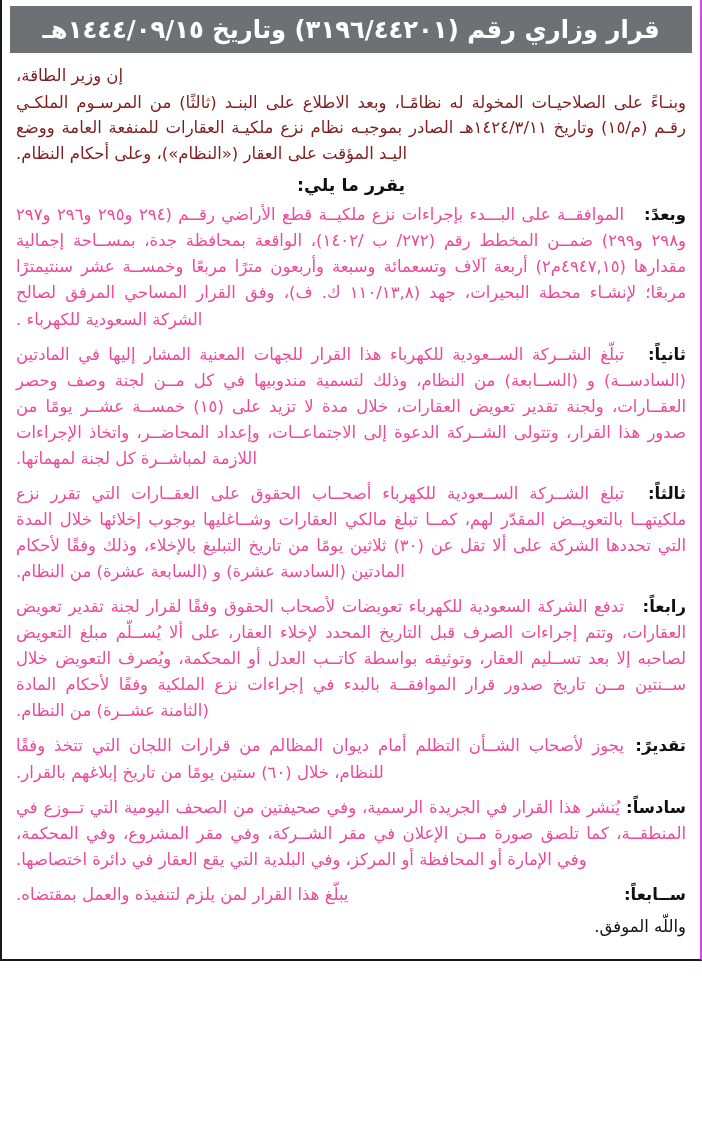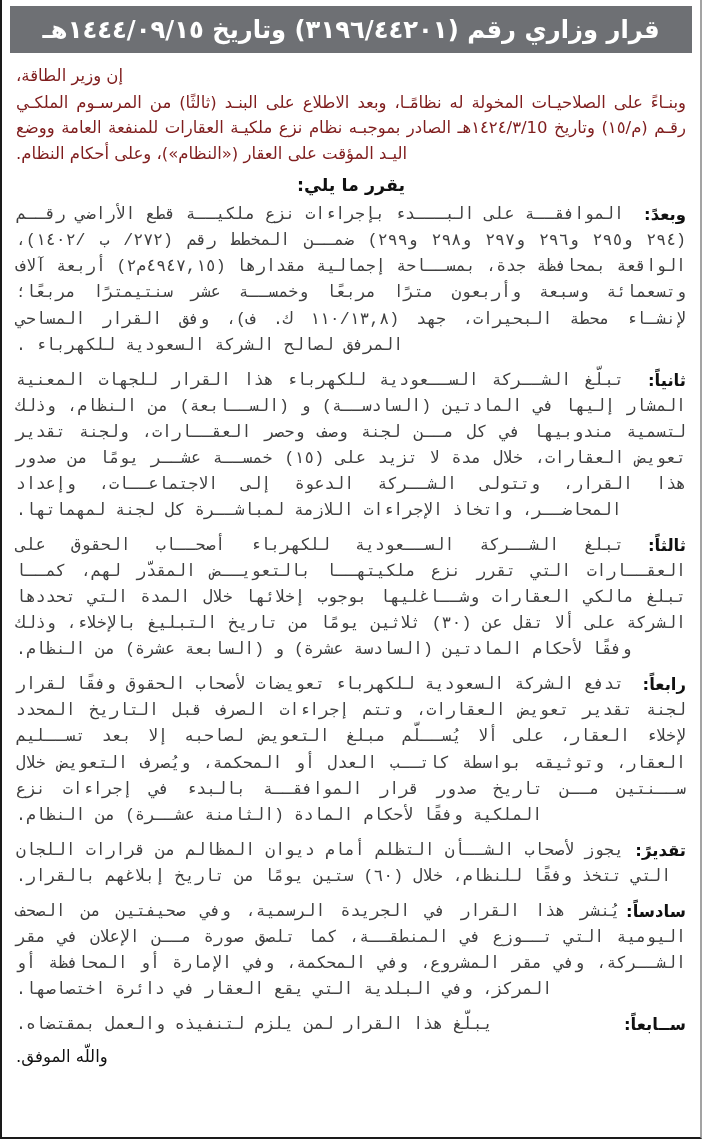--- a/index.html
+++ b/index.html
@@ -7,25 +7,25 @@
     margin: 0;
     padding: 0;
     background: #ffffff;
   }
   body {
     font-family: "DejaVu Sans", "Liberation Sans", sans-serif;
   }
   .page {
     position: relative;
     width: 702px;
-    height: 1139px;
+    height: 961px;
     box-sizing: border-box;
     background: #ffffff;
     border-left: 2px solid #1a1a1a;
-    border-right: 2px solid #a3a3a3;
+    border-right: 2px solid #d946ef;
     border-bottom: 2px solid #1a1a1a;
     overflow: hidden;
     direction: rtl;
   }
 
   
   .header-wrap {
     padding: 6px 8px 0 8px;
     box-sizing: border-box;
   }
@@ -95,32 +95,31 @@
     text-align: justify;
     text-align-last: justify;
     padding-left: 6px;
     box-sizing: border-box;
     font-size: 16.5px;
     line-height: 1.58;
   }
   .clause-body {
     text-align: justify;
     text-align-last: left;
-    color: #404040;
-    font-family: Liberation Mono, monospace;
+    color: #ec4899;
   }
   .clause-body::after {
     content: "";
     display: block;
     clear: both;
   }
 
   
   .closing {
-    text-align: left;
+    text-align: right;
     font-size: 16.5px;
     margin: 8px 0 10px 0;
   }
   .sign-block {
     margin-top: 4px;
     padding-right: 74px;
     text-align: center;
     direction: rtl;
   }
   .sign-title {
@@ -141,21 +140,21 @@
   <div class="header-wrap">
     <div class="header-bar">
       <div class="header-title">قرار وزاري رقم (٣١٩٦/٤٤٢٠١) وتاريخ ١٤٤٤/٠٩/١٥هـ</div>
     </div>
   </div>
 
   <div class="body">
 
     <p class="para lead-first">إن وزير الطاقة،</p>
 
-    <p class="para tail-right">وبنـاءً على الصلاحيـات المخولة له نظامًـا، وبعد الاطلاع على البنـد (ثالثًا) من المرسـوم الملكـي رقـم (م/١٥) وتاريخ ١٤٢٤/٣/10هـ الصادر بموجبـه نظام نزع ملكيـة العقارات للمنفعة العامة ووضع اليـد المؤقت على العقار («النظام»)، وعلى أحكام النظام.</p>
+    <p class="para tail-right">وبنـاءً على الصلاحيـات المخولة له نظامًـا، وبعد الاطلاع على البنـد (ثالثًا) من المرسـوم الملكـي رقـم (م/١٥) وتاريخ ١٤٢٤/٣/١١هـ الصادر بموجبـه نظام نزع ملكيـة العقارات للمنفعة العامة ووضع اليـد المؤقت على العقار («النظام»)، وعلى أحكام النظام.</p>
 
     <div class="decides">يقرر ما يلي:</div>
 
     <div class="clause">
       <span class="clause-label">وبعدً:</span>
       <div class="clause-body">الموافقــة على البـــدء بإجراءات نزع ملكيــة قطع الأراضي رقــم (٢٩٤ و٢٩٥ و٢٩٦ و٢٩٧ و٢٩٨ و٢٩٩) ضمــن المخطط رقم (٢٧٢/ ب /١٤٠٢)، الواقعة بمحافظة جدة، بمســاحة إجمالية مقدارها (٤٩٤٧,١٥م٢) أربعة آلاف وتسعمائة وسبعة وأربعون مترًا مربعًا وخمســة عشر سنتيمترًا مربعًا؛ لإنشـاء محطة البحيرات، جهد (١١٠/١٣,٨ ك. ف)، وفق القرار المساحي المرفق لصالح الشركة السعودية للكهرباء .</div>
     </div>
 
     <div class="clause">
       <span class="clause-label">ثانياً:</span>

